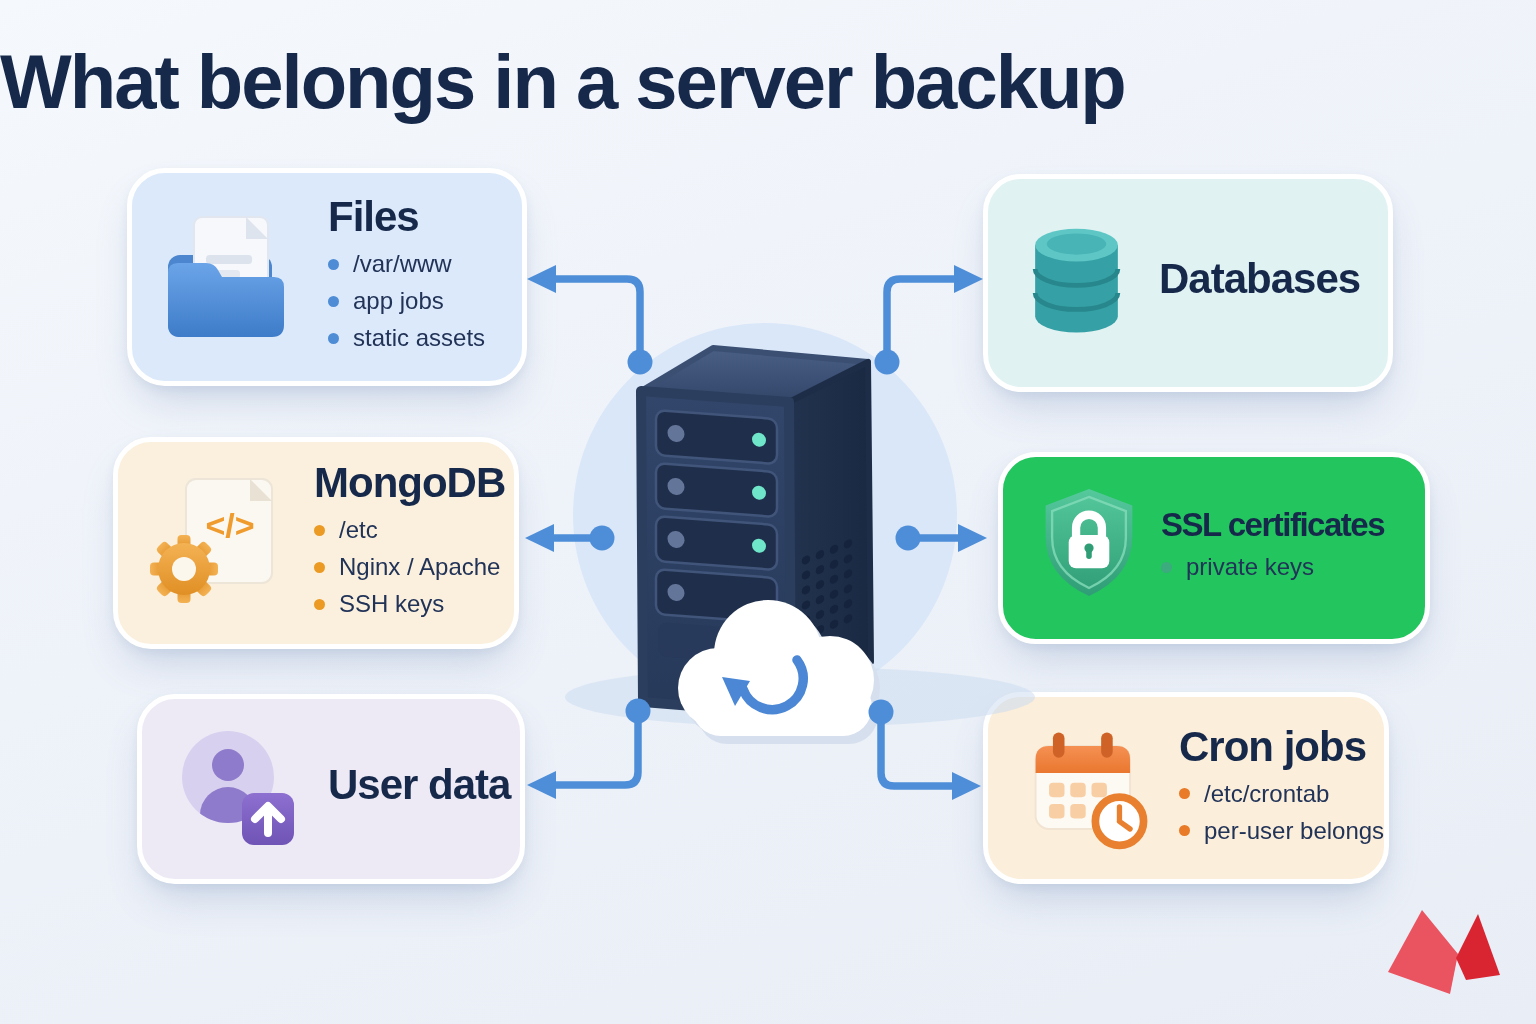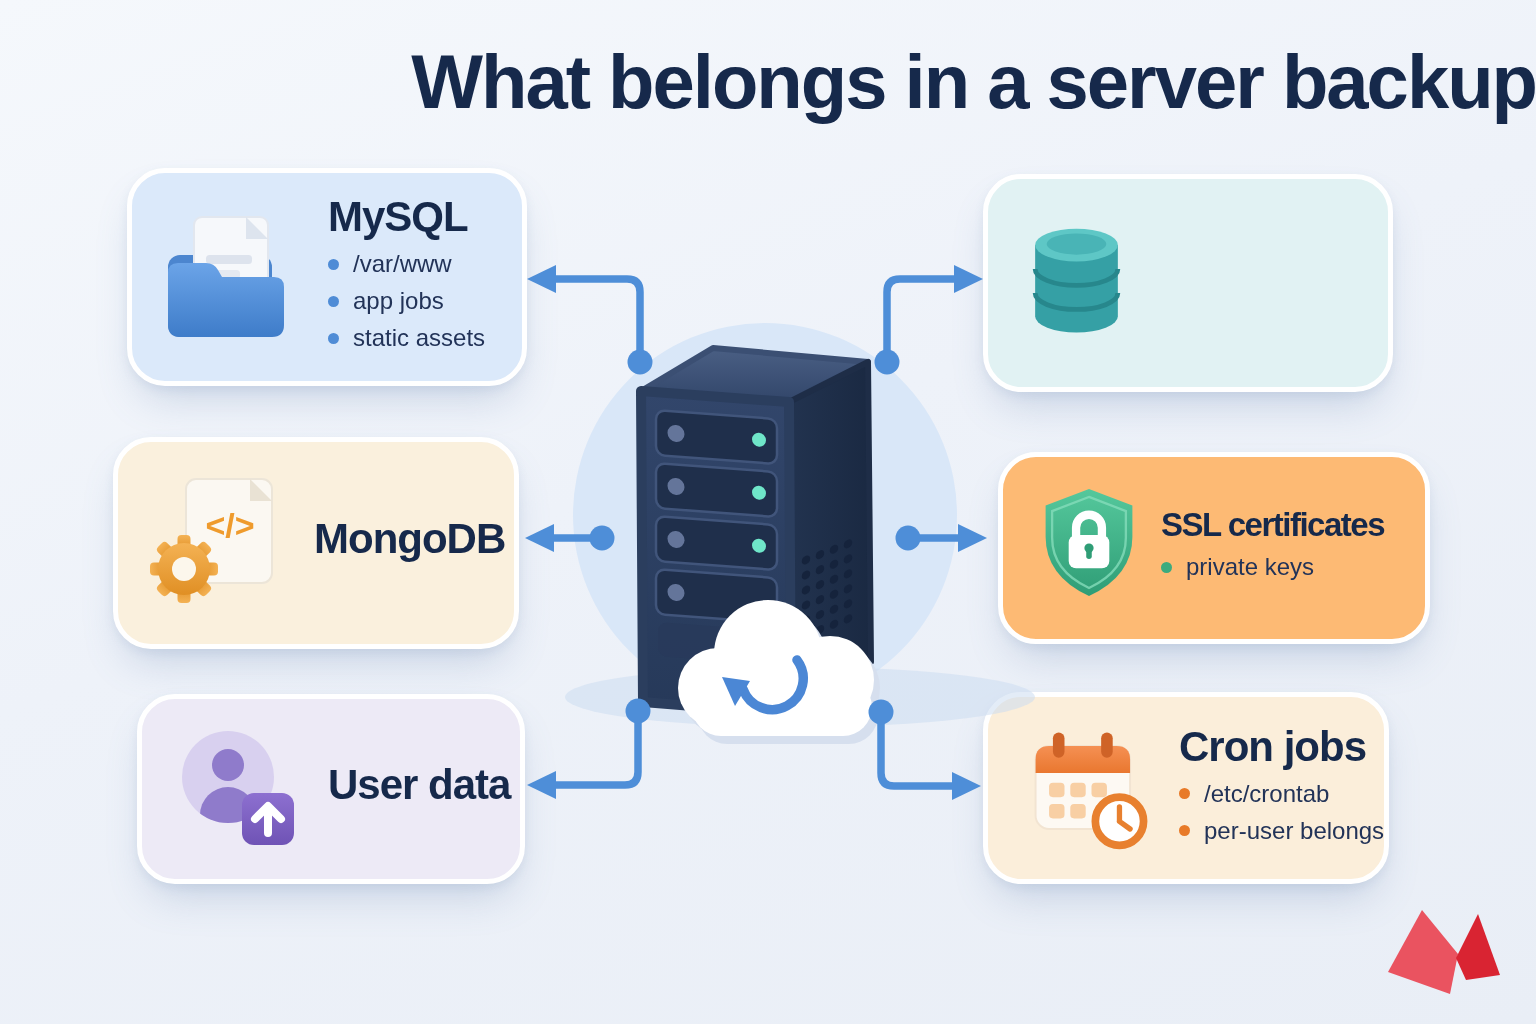--- a/index.html
+++ b/index.html
@@ -4,34 +4,34 @@
 <style>
   html,body{margin:0;padding:0;}
   body{
     width:1536px;height:1024px;overflow:hidden;position:relative;
     font-family:"Liberation Sans","DejaVu Sans",sans-serif;
     background:linear-gradient(160deg,#f5f8fc 0%,#eef2f9 45%,#e9eef6 100%);
   }
   .canvas{position:absolute;inset:0;}
   h1.page-title{
     position:absolute;top:38px;left:0;width:100%;margin:0;
-    text-align:right;font-size:76px;font-weight:800;letter-spacing:-2px;
+    text-align:left;font-size:76px;font-weight:800;letter-spacing:-2px;
     color:#16294b;z-index:1;
   }
   .card{
     position:absolute;box-sizing:border-box;display:flex;align-items:center;
     gap:20px;padding:0 26px;border-radius:38px;border:5px solid #ffffff;
     box-shadow:0 22px 40px -12px rgba(100,130,175,.30), 0 4px 10px rgba(120,145,185,.12);
     z-index:2;
   }
   .card-files    {left:127px;top:168px;width:400px;height:218px;background:#dbe9fa;}
   .card-configs  {left:113px;top:437px;width:406px;height:212px;background:#faf0dd;}
   .card-user     {left:137px;top:694px;width:388px;height:190px;background:#edeaf6;}
   .card-databases{left:983px;top:174px;width:410px;height:218px;background:#e1f2f3;}
-  .card-ssl      {left:998px;top:452px;width:432px;height:192px;background:#fdba74;gap:12px;}
+  .card-ssl      {left:998px;top:452px;width:432px;height:192px;background:#22c55e;gap:12px;}
   .card-cron     {left:983px;top:692px;width:406px;height:192px;background:#fbeeda;padding-left:36px;}
   .card .icon{flex:none;display:flex;align-items:center;}
   .card .txt-block{flex:1;min-width:0;}
   .card-title{
     margin:0 0 8px 0;font-size:42px;font-weight:800;letter-spacing:-1px;
     color:#16294b;white-space:nowrap;
   }
   .card-ssl .card-title{font-size:33px;letter-spacing:-1.5px;}
   .items{list-style:none;margin:0;padding:0;}
   .item{display:flex;align-items:center;gap:14px;margin:9px 0;}
@@ -66,21 +66,21 @@
         <g>
           <rect x="36" y="10" width="74" height="96" rx="8" fill="#f6f8fb" stroke="#e2e7ef" stroke-width="2"></rect>
           <path d="M88,10 L110,32 L88,32 Z" fill="#dde4ee"></path>
           <rect x="48" y="48" width="46" height="9" rx="3.5" fill="#dde3ed"></rect>
           <rect x="48" y="63" width="34" height="9" rx="3.5" fill="#e4e9f1"></rect>
         </g>
         <path d="M10,66 Q10,56 20,56 H48 Q56,56 60,63 L64,70 H116 Q126,70 126,80 V118 Q126,130 114,130 H22 Q10,130 10,118 Z" fill="url(#gFolder)"></path>
       </svg>
     </div>
     <div class="txt-block">
-      <h2 class="card-title">MySQL</h2>
+      <h2 class="card-title">Files</h2>
       <ul class="items">
         <li class="item">
             <span class="dot"></span>
             <span class="label">/var/www</span>
           </li>
         <li class="item">
             <span class="dot"></span>
             <span class="label">app jobs</span>
           </li>
         <li class="item">
@@ -114,20 +114,34 @@
             <rect x="-6.5" y="-34" width="13" height="16" rx="4" transform="rotate(270)"></rect>
             <rect x="-6.5" y="-34" width="13" height="16" rx="4" transform="rotate(315)"></rect>
           </g>
           <circle r="26" fill="url(#gGear)"></circle>
           <circle r="12" fill="#fcf7ec"></circle>
         </g>
       </svg>
     </div>
     <div class="txt-block">
       <h2 class="card-title">MongoDB</h2>
+      <ul class="items">
+        <li class="item">
+            <span class="dot"></span>
+            <span class="label">/etc</span>
+          </li>
+        <li class="item">
+            <span class="dot"></span>
+            <span class="label">Nginx / Apache</span>
+          </li>
+        <li class="item">
+            <span class="dot"></span>
+            <span class="label">SSH keys</span>
+          </li>
+      </ul>
     </div>
   </div>
 
   <div class="card card-user">
     <div class="icon">
       <svg width="140" height="140" viewBox="0 0 140 140">
         <defs>
           <clipPath id="uclip">
               <circle cx="60" cy="58" r="46"></circle>
             </clipPath>
@@ -152,20 +166,21 @@
     <div class="icon">
       <svg width="125" height="135" viewBox="0 0 130 140">
         <path d="M22,30 v74 a43,17 0 0 0 86,0 v-74" fill="#35a0a5"></path>
         <path d="M22,55 a43,17 0 0 0 86,0" stroke="#27878c" stroke-width="5" fill="none"></path>
         <path d="M22,80 a43,17 0 0 0 86,0" stroke="#27878c" stroke-width="5" fill="none"></path>
         <ellipse cx="65" cy="30" rx="43" ry="17" fill="#5ec7c6"></ellipse>
         <ellipse cx="65" cy="29" rx="31" ry="11" fill="#49b4b6"></ellipse>
       </svg>
     </div>
     <div class="txt-block">
+      <h2 class="card-title">Databases</h2>
     </div>
   </div>
 
   <div class="card card-ssl">
     <div class="icon">
       <svg width="120" height="132" viewBox="0 0 130 140">
         <defs>
           <linearGradient id="gShield" x1="0" y1="0" x2="0" y2="1">
             <stop offset="0" stop-color="#55c89c"></stop>
               <stop offset="1" stop-color="#2f9d76"></stop>

